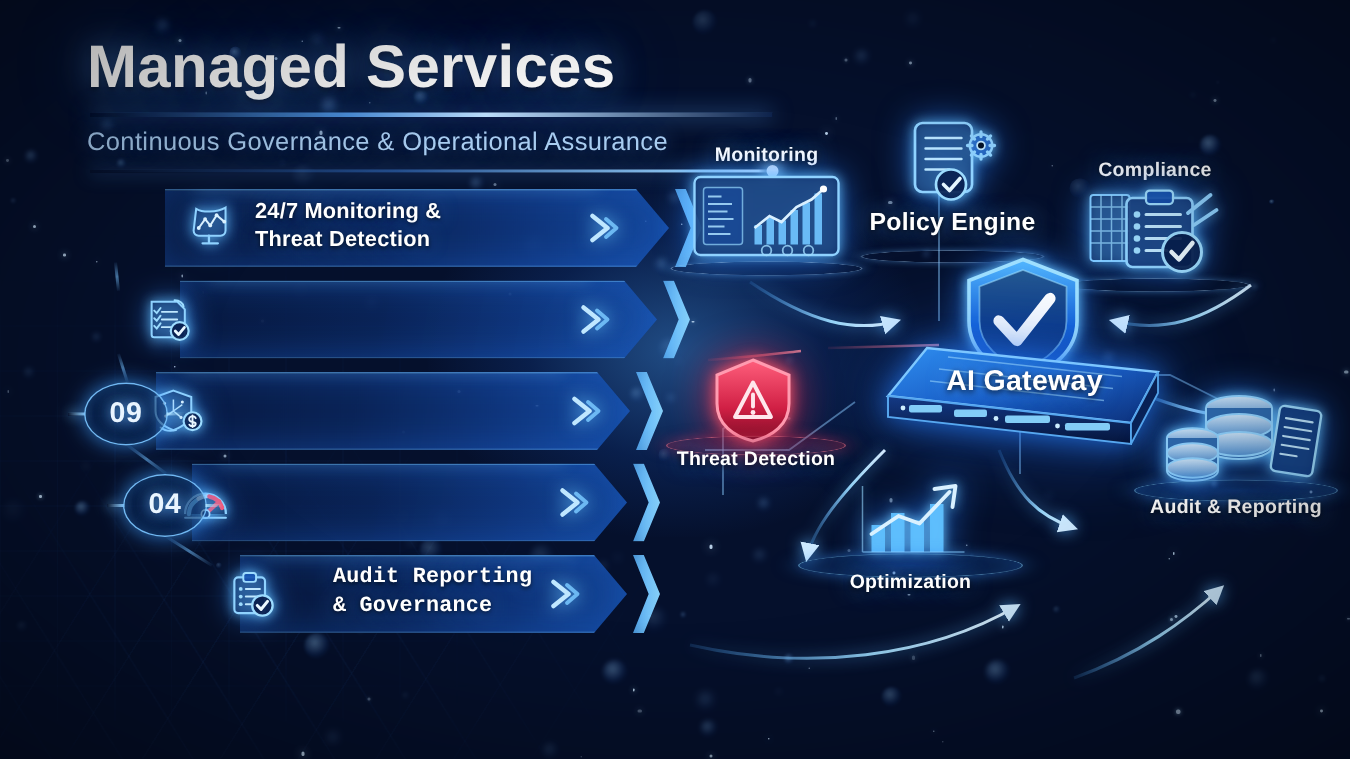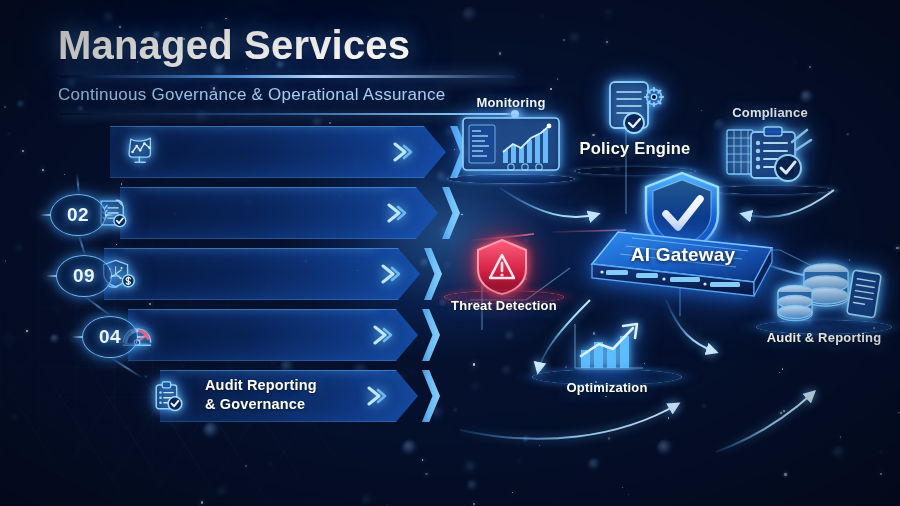--- a/index.html
+++ b/index.html
@@ -409,34 +409,32 @@
             <g fill="#d9f1ff">
               <circle cx="10" cy="18" r="1.5"></circle>
               <circle cx="15" cy="11" r="1.5"></circle>
               <circle cx="19" cy="16" r="1.5"></circle>
               <circle cx="24" cy="8" r="1.5"></circle>
               <circle cx="30" cy="13" r="1.5"></circle>
             </g>
             <path d="M18,24 v5 M13,30 h12" stroke="#8fd2ff" stroke-width="1.8" stroke-linecap="round" fill="none"></path>
           </svg>
         </div>
+        <div class="bar-label" style="left:170px;">24/7 Monitoring &amp;
+Threat Detection</div>
         <div class="bar-arrow" style="left:392px;"><svg viewBox="0 0 26 24">
             <path d="M3,4 L13,12 L3,20" fill="none" stroke="#bfe7ff" stroke-width="3" stroke-linecap="round" stroke-linejoin="round"></path>
             <path d="M12,6 L19,12 L12,18" fill="none" stroke="#79c8ff" stroke-width="2.6" stroke-linecap="round" stroke-linejoin="round" opacity=".85"></path>
           </svg></div>
       </div>
       <div class="step">
         <div class="bar" style="left:120px;width:318px;">
           <div class="bar-topline"></div>
         </div>
         <div class="bar-edge" style="left:442px;"></div>
-        <div class="badge" style="left:50px;">
-          <div class="badge-ring"></div>
-          <div class="badge-num">02</div>
-        </div>
         <div class="bar-icon" style="left:94px;">
           <svg viewBox="0 0 40 36">
             <path d="M6,4 h20 l6,6 v20 a2,2 0 0 1-2,2 H8 a2,2 0 0 1-2,-2 Z" fill="rgba(12,44,104,.55)" stroke="#8fd2ff" stroke-width="1.6"></path>
             <g stroke="#bfe7ff" stroke-width="1.5" stroke-linecap="round">
               <path d="M14,12h12M14,18h12M14,24h8"></path>
             </g>
             <g stroke="#9ddcff" stroke-width="1.5" fill="none" stroke-linecap="round">
               <path d="M8,11 l2,2 l3,-4M8,17 l2,2 l3,-4M8,23 l2,2 l3,-4"></path>
             </g>
             <path d="M24,3 a7,5 0 0 1 7,5" fill="none" stroke="#9ddcff" stroke-width="1.6" stroke-linecap="round"></path>
@@ -519,21 +517,21 @@
               <circle cx="10" cy="20" r="1.5"></circle>
               <circle cx="10" cy="26" r="1.5"></circle>
             </g>
             <g stroke="#bfe7ff" stroke-width="1.6" stroke-linecap="round">
               <path d="M14,14h11M14,20h11M14,26h7"></path>
             </g>
             <circle cx="27" cy="27" r="8" fill="rgba(8,30,78,.94)" stroke="#9ddcff" stroke-width="1.8"></circle>
             <path d="M23,27 l3,3 l5,-6.2" fill="none" stroke="#eaf7ff" stroke-width="2.4" stroke-linecap="round" stroke-linejoin="round"></path>
           </svg>
         </div>
-        <div class="bar-label" style="left:205px;">Audit Reporting
+        <div class="bar-label" style="left:222px;font-family:Liberation Mono, monospace;">Audit Reporting
 &amp; Governance</div>
         <div class="bar-arrow" style="left:366px;"><svg viewBox="0 0 26 24">
             <path d="M3,4 L13,12 L3,20" fill="none" stroke="#bfe7ff" stroke-width="3" stroke-linecap="round" stroke-linejoin="round"></path>
             <path d="M12,6 L19,12 L12,18" fill="none" stroke="#79c8ff" stroke-width="2.6" stroke-linecap="round" stroke-linejoin="round" opacity=".85"></path>
           </svg></div>
       </div>
       <div class="connector" style="left: 76px; top: 49px; height: 19.105px; transform: rotate(-6.00901deg);"></div>
       <div class="connector" style="left: 78px; top: 110px; height: 19.9249px; transform: rotate(-17.5256deg);"></div>
       <div class="connector" style="left: 84px; top: 171px; height: 32.2025px; transform: rotate(-53.8418deg);"></div>
       <div class="connector" style="left: 110px; top: 232px; height: 35.5106px; transform: rotate(-57.6526deg);"></div>

